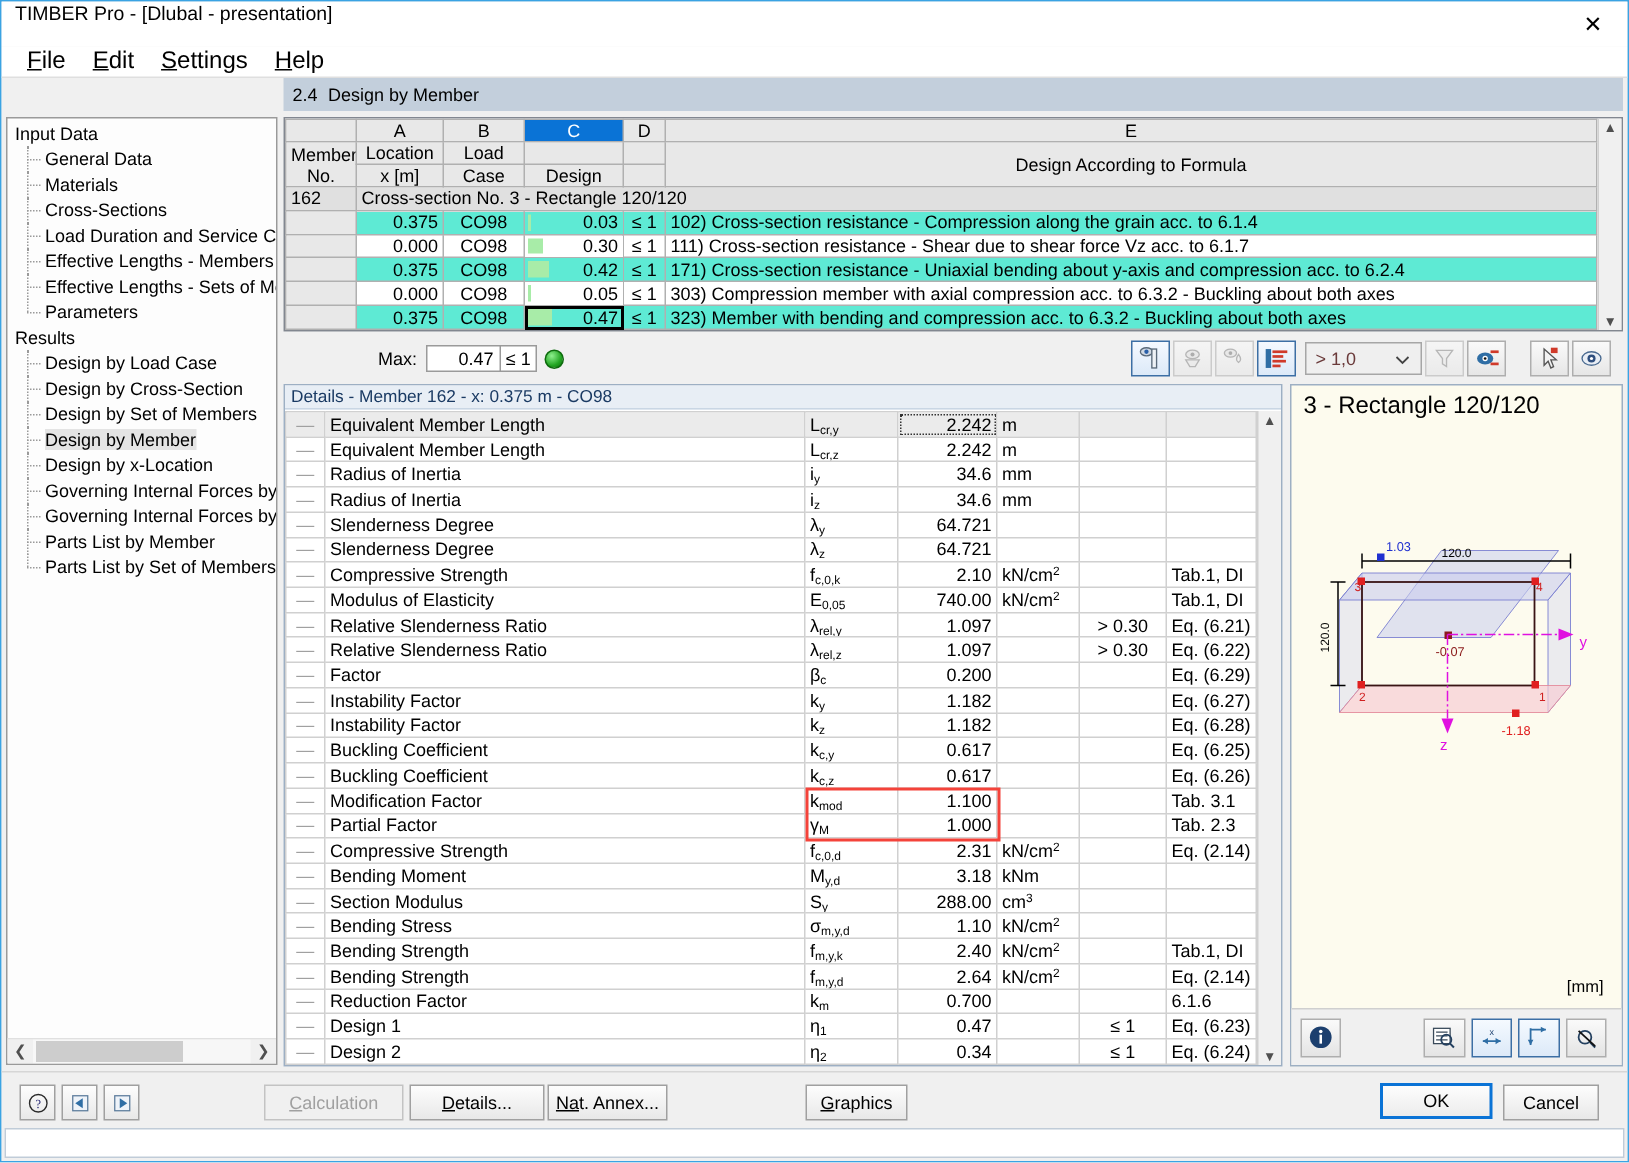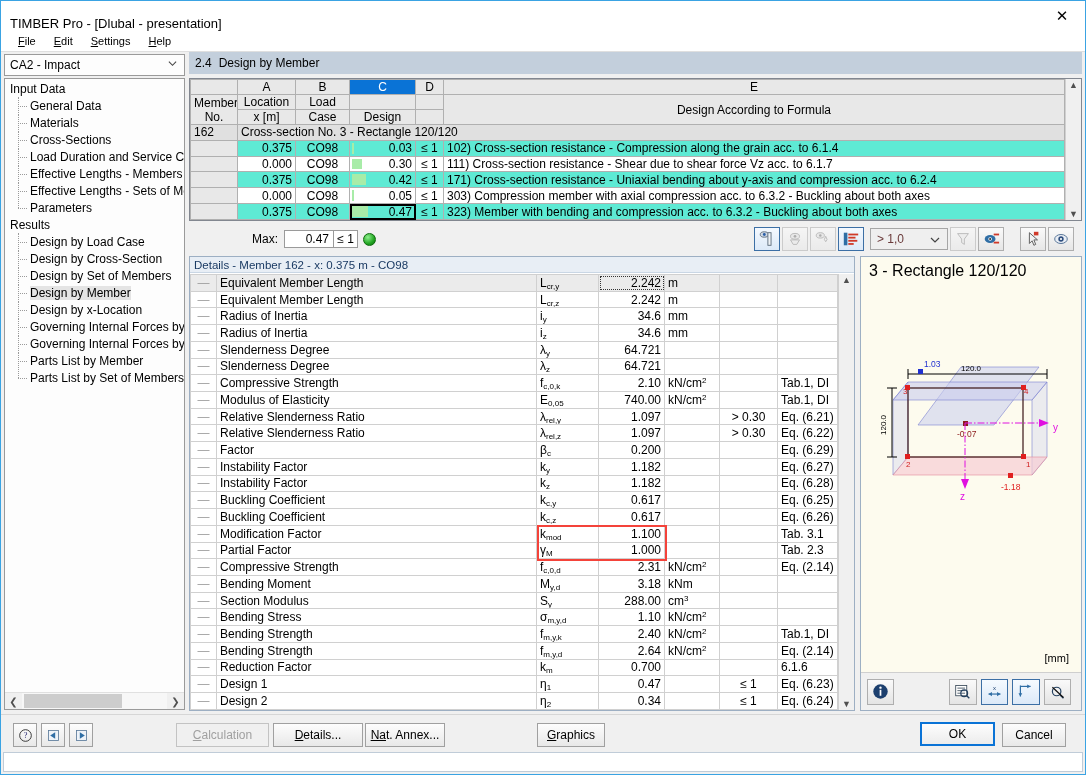--- a/index.html
+++ b/index.html
@@ -18,21 +18,21 @@
     background: #f0f0f0;
     border: 1px solid #3aa3e3;
     overflow: hidden;
   }
 
   
   .titlebar {
     height: 30px;
     background: #ffffff;
     display: flex;
-    align-items: flex-end;
+    align-items: flex-start;
     padding-left: 9px;
     font-size: 13px;
     position: relative;
   }
   .titlebar .title { color: #000; }
   .closebtn {
     position: absolute; right: 0; top: 0;
     width: 46px; height: 29px;
     display: flex; align-items: center; justify-content: center;
     font-size: 15px;
@@ -44,21 +44,21 @@
   .menubar {
     height: 21px;
     background: #ffffff;
     display: flex;
     align-items: center;
     padding-left: 8px;
     border-bottom: 1px solid #dfdfdf;
   }
   .menubar .mi {
     padding: 2px 9px;
-    font-size: 11px;
+    font-size: 16px;
     cursor: default;
   }
   .menubar .mi u { text-decoration: underline; }
 
   
   .body-wrap {
     position: absolute;
     left: 0; top: 51px; right: 0; bottom: 60px;
     background: #f0f0f0;
   }
@@ -411,26 +411,20 @@
   <div class="menubar">
     <div class="mi"><u>F</u>ile</div>
     <div class="mi"><u>E</u>dit</div>
     <div class="mi"><u>S</u>ettings</div>
     <div class="mi"><u>H</u>elp</div>
   </div>
 
   <div class="body-wrap">
 
     <div class="leftpanel">
-      <div class="combo">
-        <span>CA2 - Impact</span>
-        <svg class="caret" viewBox="0 0 10 10">
-          <path d="M1 3 L5 7 L9 3" stroke="#444" stroke-width="1.2" fill="none"></path>
-        </svg>
-      </div>
       <div class="treebox">
         <div class="tree" id="tree">
             <div class="tnode"><span class="lbl">Input Data</span></div>
             <div class="tnode child"><span class="lbl">General Data</span></div>
             <div class="tnode child"><span class="lbl">Materials</span></div>
             <div class="tnode child"><span class="lbl">Cross-Sections</span></div>
             <div class="tnode child"><span class="lbl">Load Duration and Service Class</span></div>
             <div class="tnode child"><span class="lbl">Effective Lengths - Members</span></div>
             <div class="tnode child"><span class="lbl">Effective Lengths - Sets of Members</span></div>
             <div class="tnode child last"><span class="lbl">Parameters</span></div>

